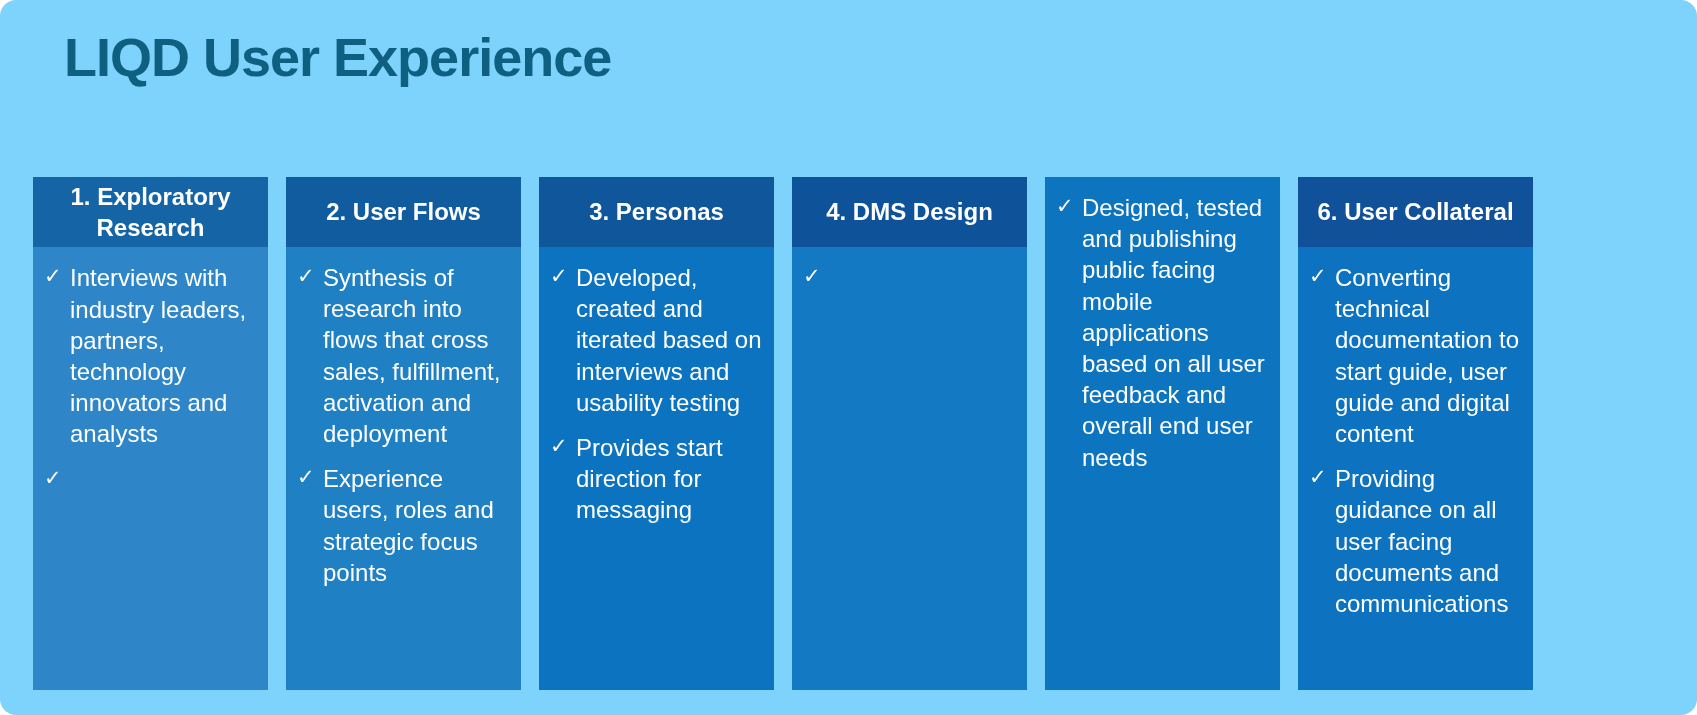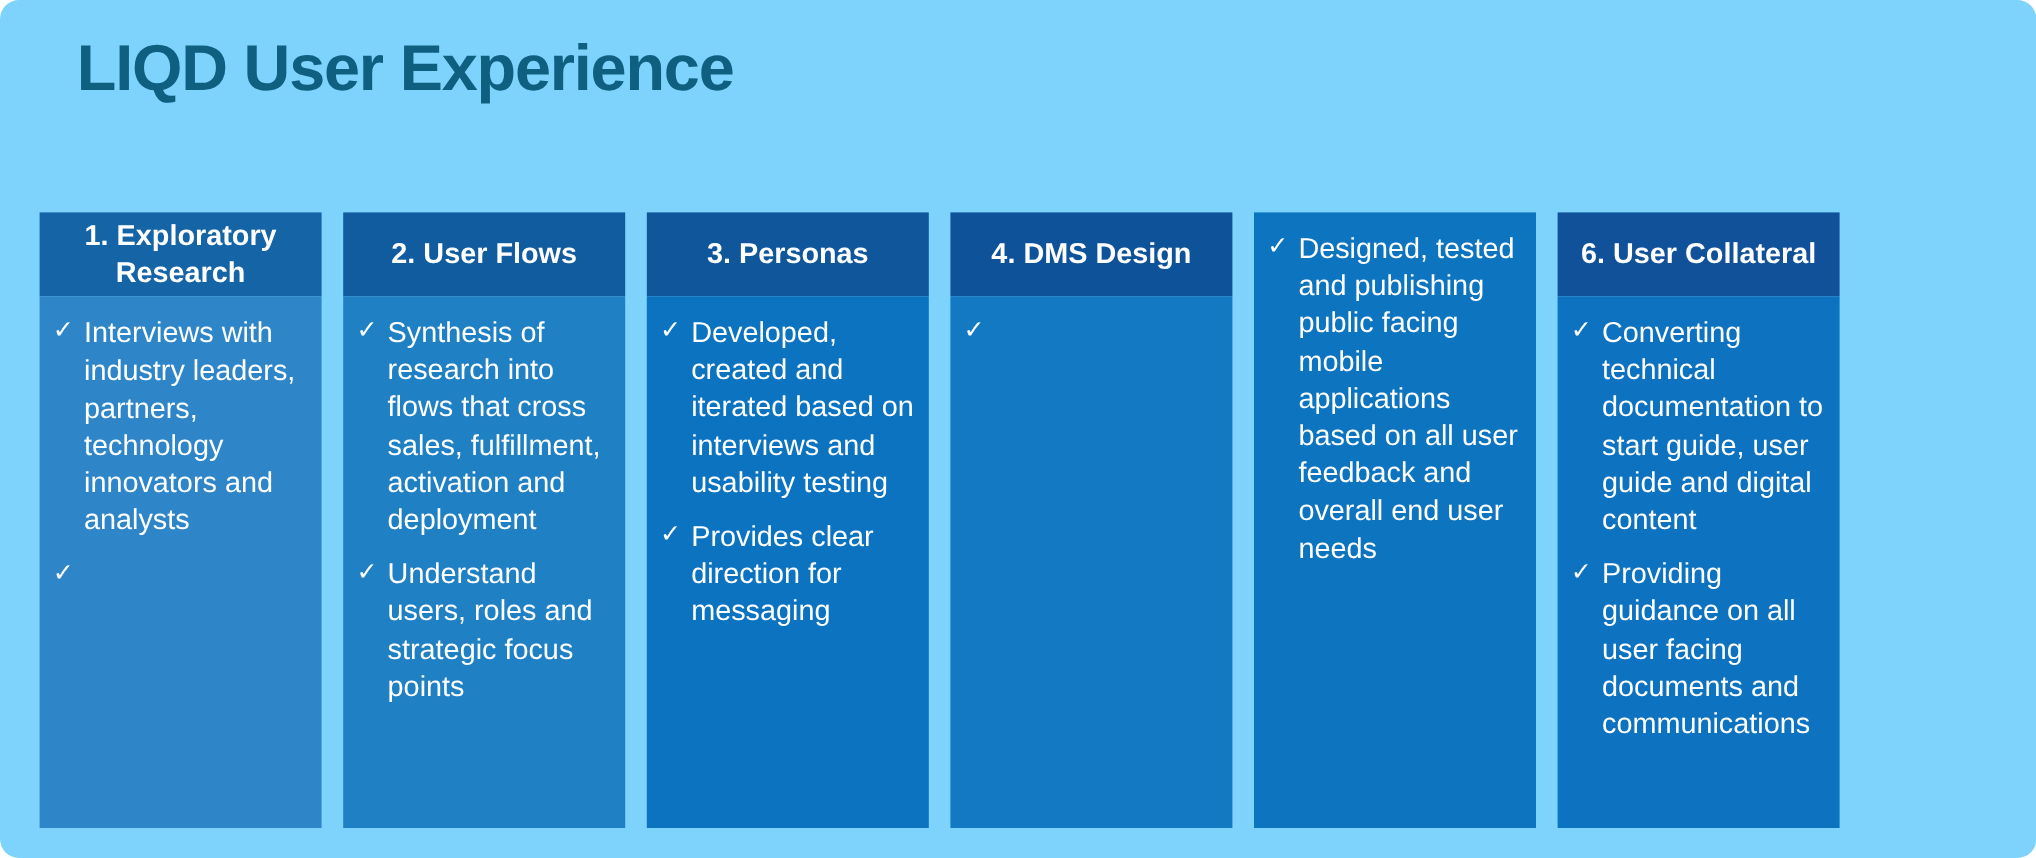--- a/index.html
+++ b/index.html
@@ -88,35 +88,35 @@
 
     <div class="column">
       <div class="col-header" style="background-color: rgb(17, 92, 158);">2. User Flows</div>
       <div class="col-body" style="background-color: rgb(32, 128, 196);">
         <div class="bullet">
           <span class="check">✓</span>
           <span class="bullet-text">Synthesis of research into flows that cross sales, fulfillment, activation and deployment</span>
         </div>
         <div class="bullet">
           <span class="check">✓</span>
-          <span class="bullet-text">Understand users, roles and strategic focus points</span>
+          <span class="bullet-text">Experience users, roles and strategic focus points</span>
         </div>
       </div>
     </div>
 
     <div class="column">
       <div class="col-header" style="background-color: rgb(15, 86, 155);">3. Personas</div>
       <div class="col-body" style="background-color: rgb(11, 115, 192);">
         <div class="bullet">
           <span class="check">✓</span>
           <span class="bullet-text">Developed, created and iterated based on interviews and usability testing</span>
         </div>
         <div class="bullet">
           <span class="check">✓</span>
-          <span class="bullet-text">Provides clear direction for messaging</span>
+          <span class="bullet-text">Provides start direction for messaging</span>
         </div>
       </div>
     </div>
 
     <div class="column">
       <div class="col-header" style="background-color: rgb(14, 83, 154);">4. DMS Design</div>
       <div class="col-body" style="background-color: rgb(19, 121, 194);">
         <div class="bullet">
           <span class="check">✓</span>
         </div>

